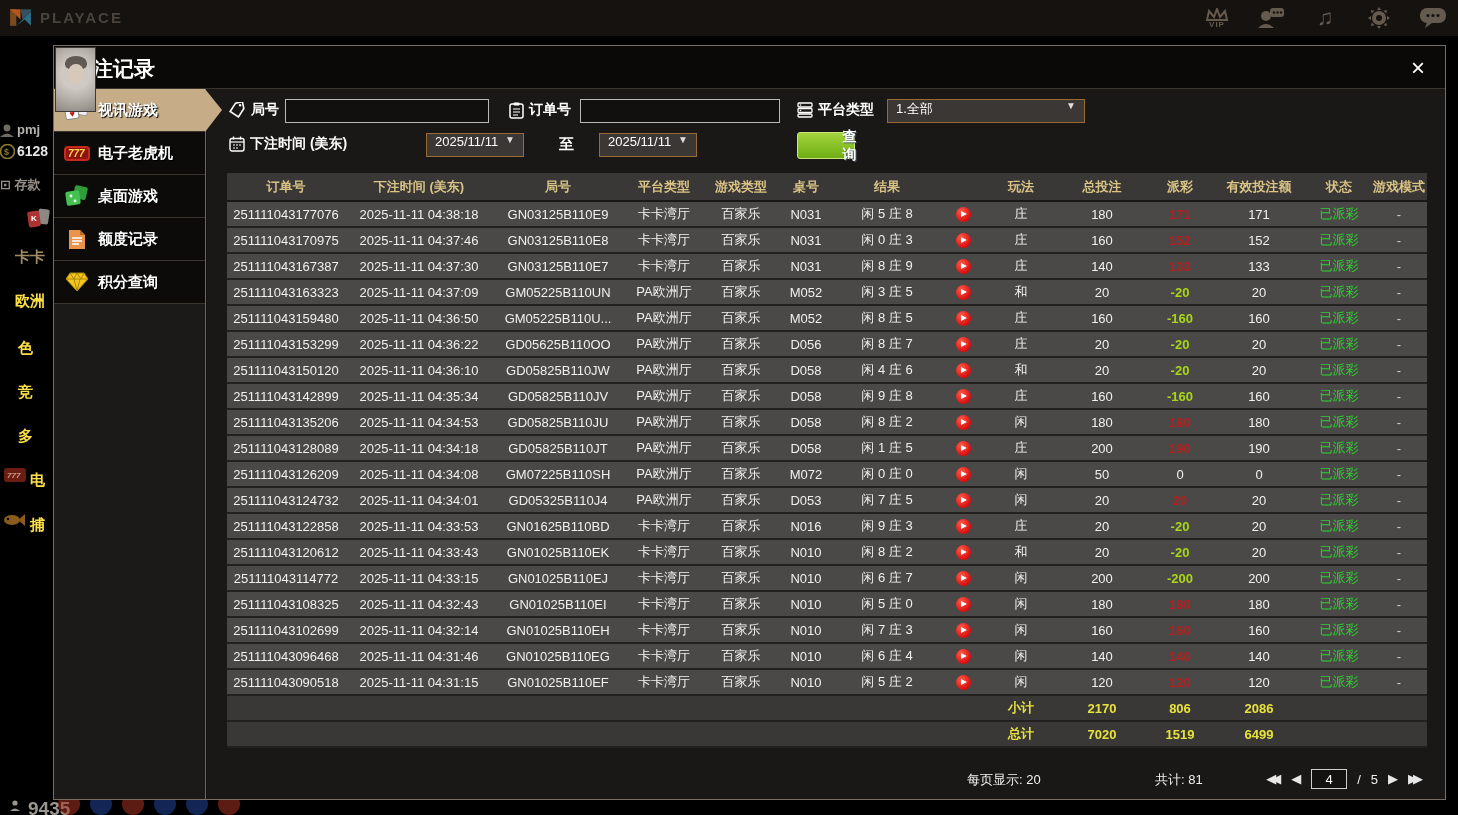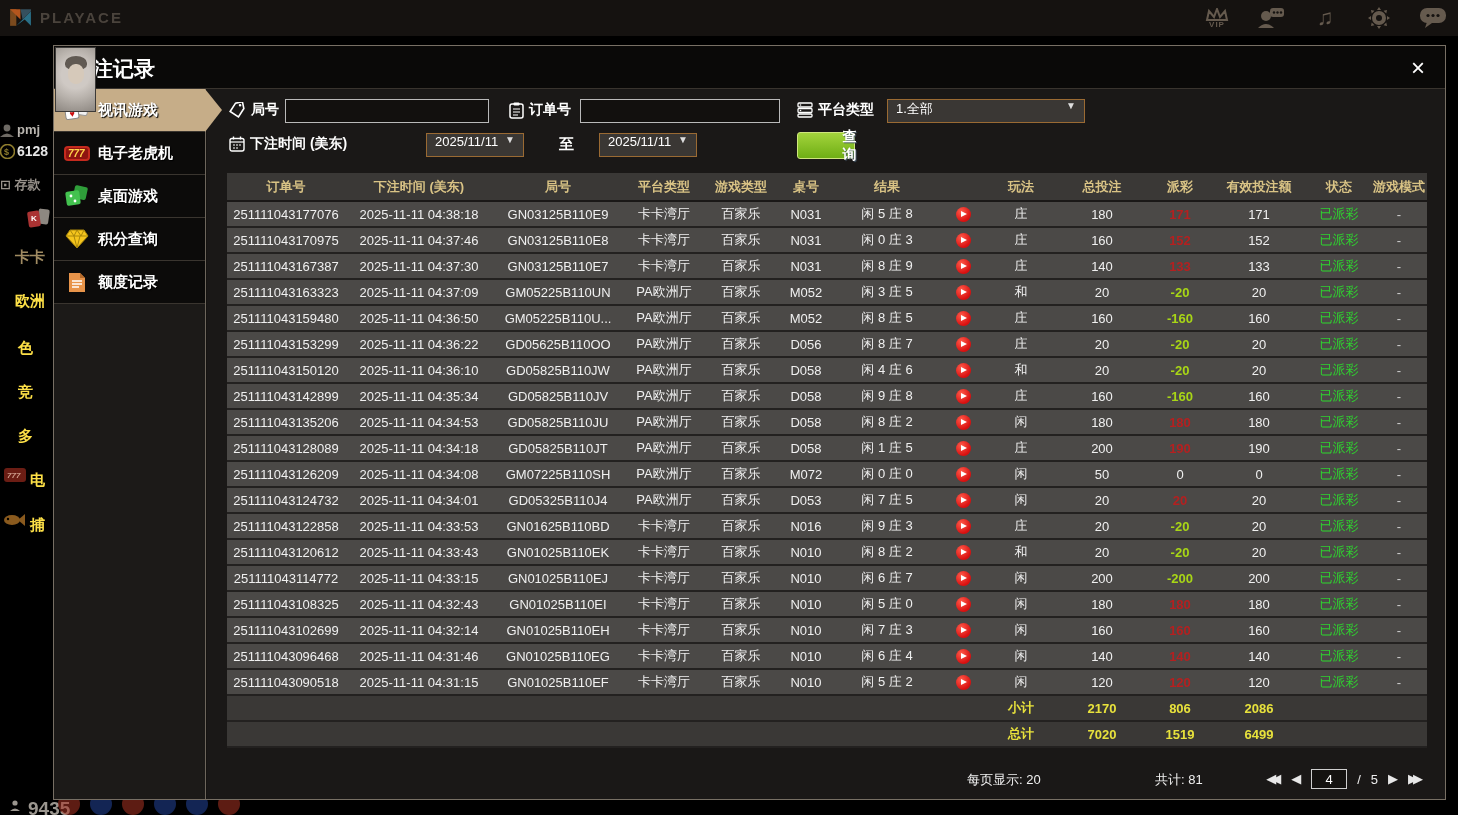--- a/index.html
+++ b/index.html
@@ -224,36 +224,36 @@
             <rect x="9" y="1" width="13" height="13" rx="2" fill="#2f9e3a" transform="rotate(12 15 7)"></rect>
             <rect x="1" y="6" width="14" height="14" rx="2" fill="#43c24f" transform="rotate(-8 8 13)"></rect>
             <circle cx="6" cy="11" r="1.4" fill="#fff"></circle>
             <circle cx="10" cy="16" r="1.4" fill="#fff"></circle>
           </svg>
       </span>
       <span class="lbl">桌面游戏</span>
     </div>
     <div class="side-item">
       <span class="side-ico">
-        <svg width="24" height="20" viewBox="0 0 24 20">
-            <polygon points="5,1 19,1 23,7 12,19 1,7" fill="#f5c51d" stroke="#a8860b"></polygon>
-            <path d="M1 7 h22 M5 1 l4 6 3 -6 4 6 3 -6 M9 7 l3 12 3 -12" stroke="#a8860b" fill="none"></path>
-          </svg>
-      </span>
-      <span class="lbl">积分查询</span>
-    </div>
-    <div class="side-item">
-      <span class="side-ico">
         <svg width="18" height="21" viewBox="0 0 18 21">
             <path d="M1 1 h11 l5 5 v14 h-16 z" fill="#e8944a"></path>
             <path d="M12 1 l5 5 h-5 z" fill="#b56a2a"></path>
             <path d="M4 9 h10 M4 12 h10 M4 15 h7" stroke="#fff" stroke-width="1.4"></path>
           </svg>
       </span>
       <span class="lbl">额度记录</span>
+    </div>
+    <div class="side-item">
+      <span class="side-ico">
+        <svg width="24" height="20" viewBox="0 0 24 20">
+            <polygon points="5,1 19,1 23,7 12,19 1,7" fill="#f5c51d" stroke="#a8860b"></polygon>
+            <path d="M1 7 h22 M5 1 l4 6 3 -6 4 6 3 -6 M9 7 l3 12 3 -12" stroke="#a8860b" fill="none"></path>
+          </svg>
+      </span>
+      <span class="lbl">积分查询</span>
     </div>
   </div>
 
   <div class="content">
 
     <div class="flabel" style="left:22px;top:12px;">
       <svg class="ico-svg" width="17" height="17" viewBox="0 0 17 17">
           <path d="M1 8 L8 1 h7 v7 L8 15 Z" fill="none" stroke="#fff" stroke-width="1.6" transform="rotate(-12 8 8)"></path>
           <circle cx="12" cy="4" r="1.3" fill="#fff" transform="rotate(-12 8 8)"></circle>
         </svg>

